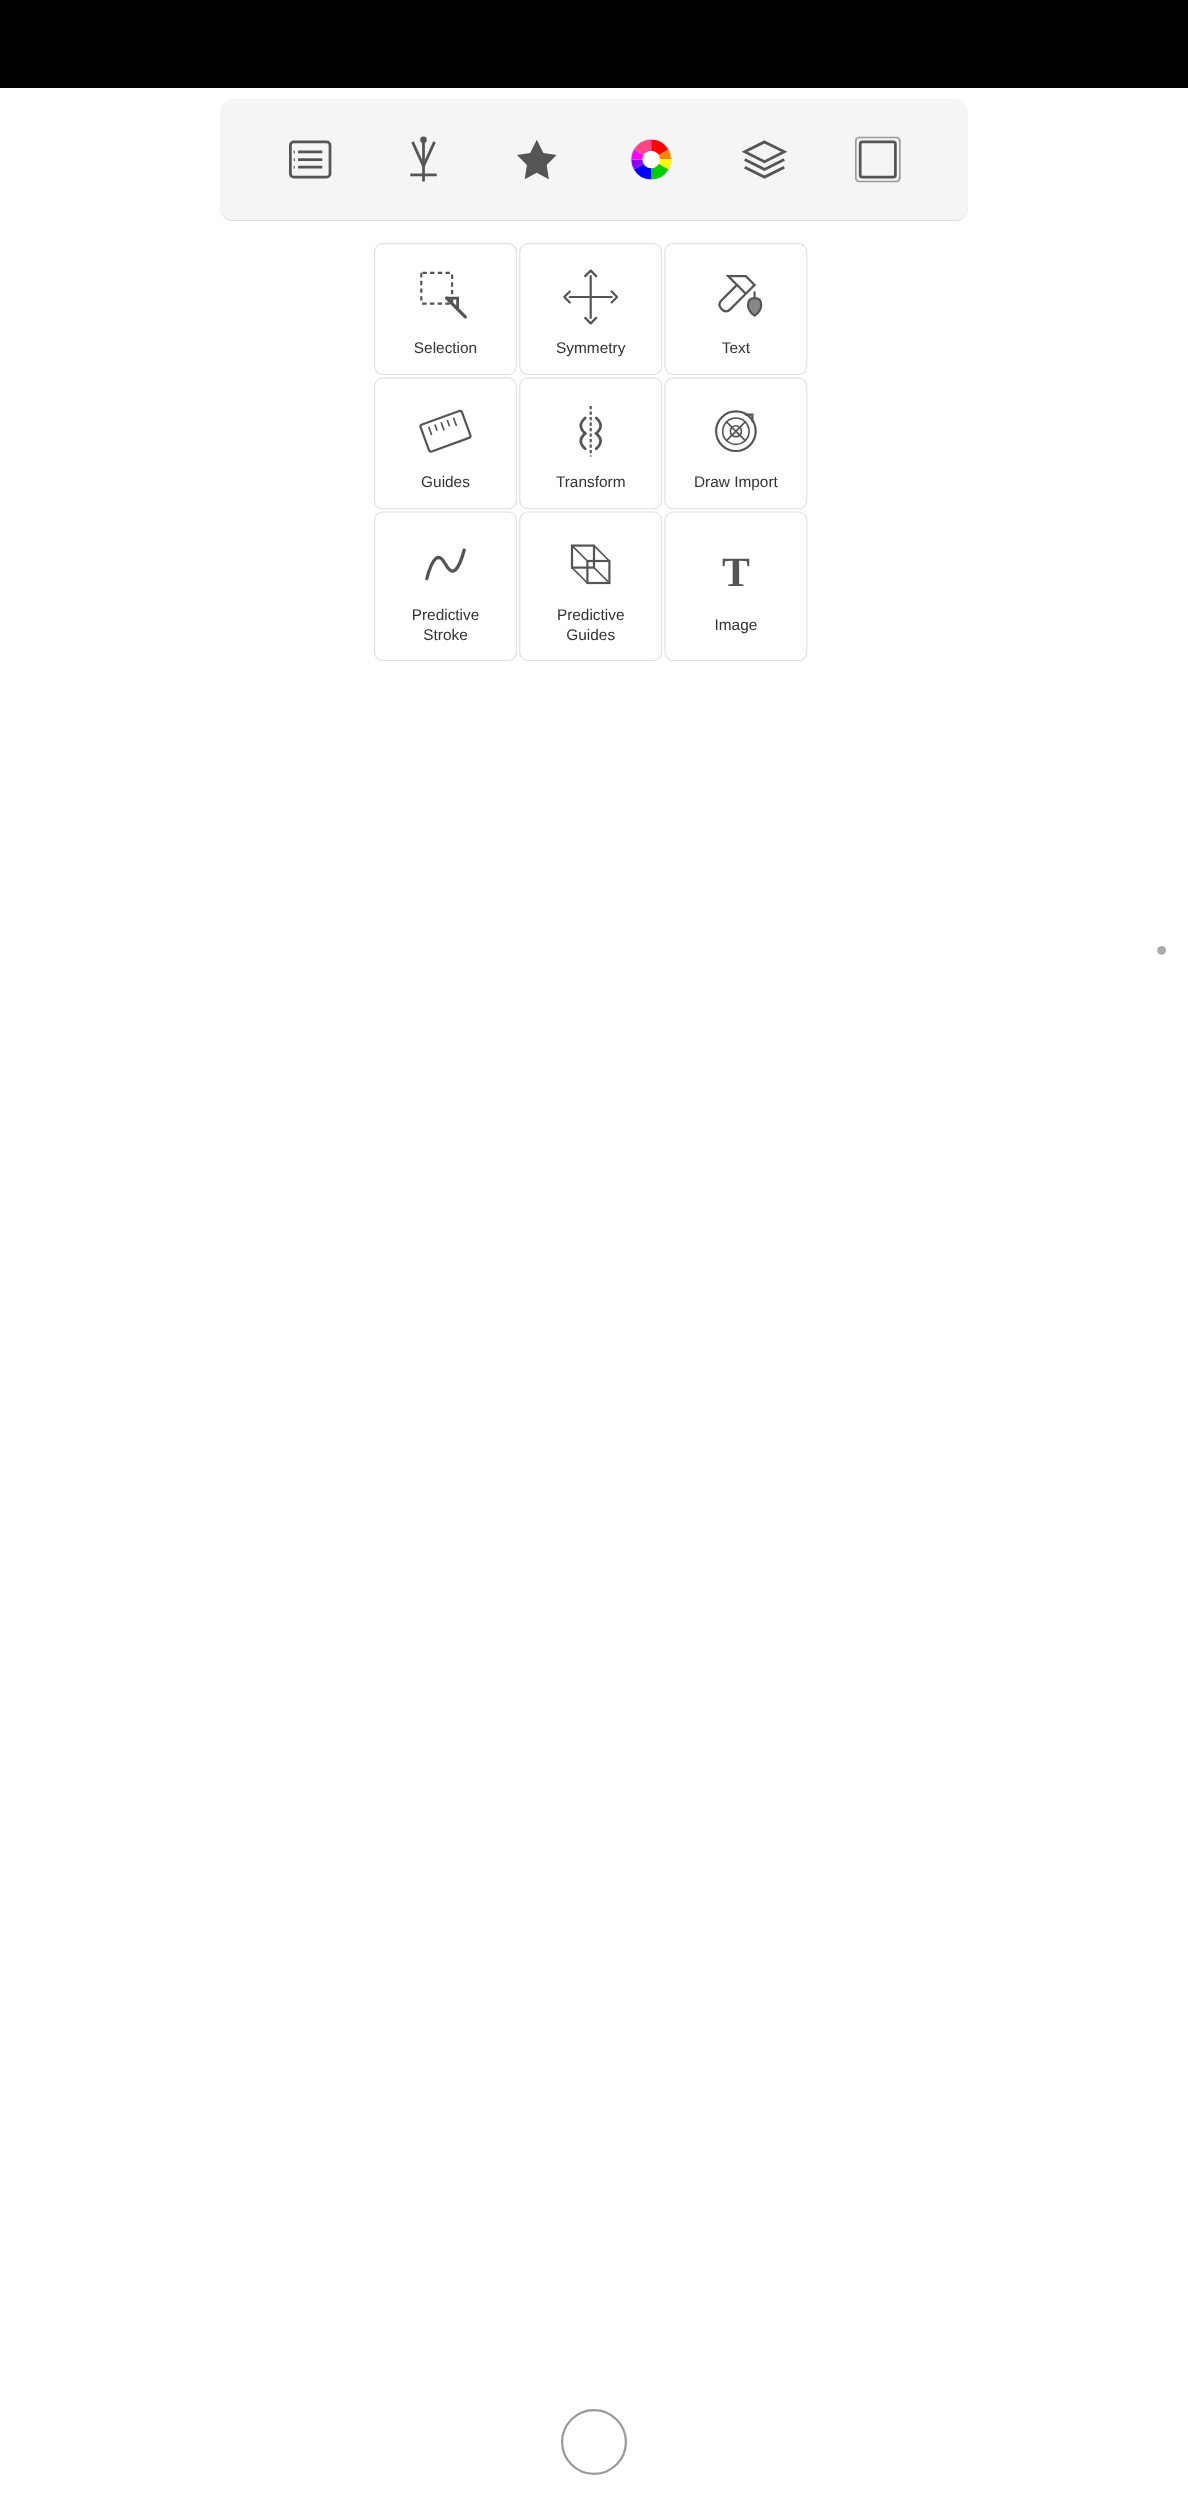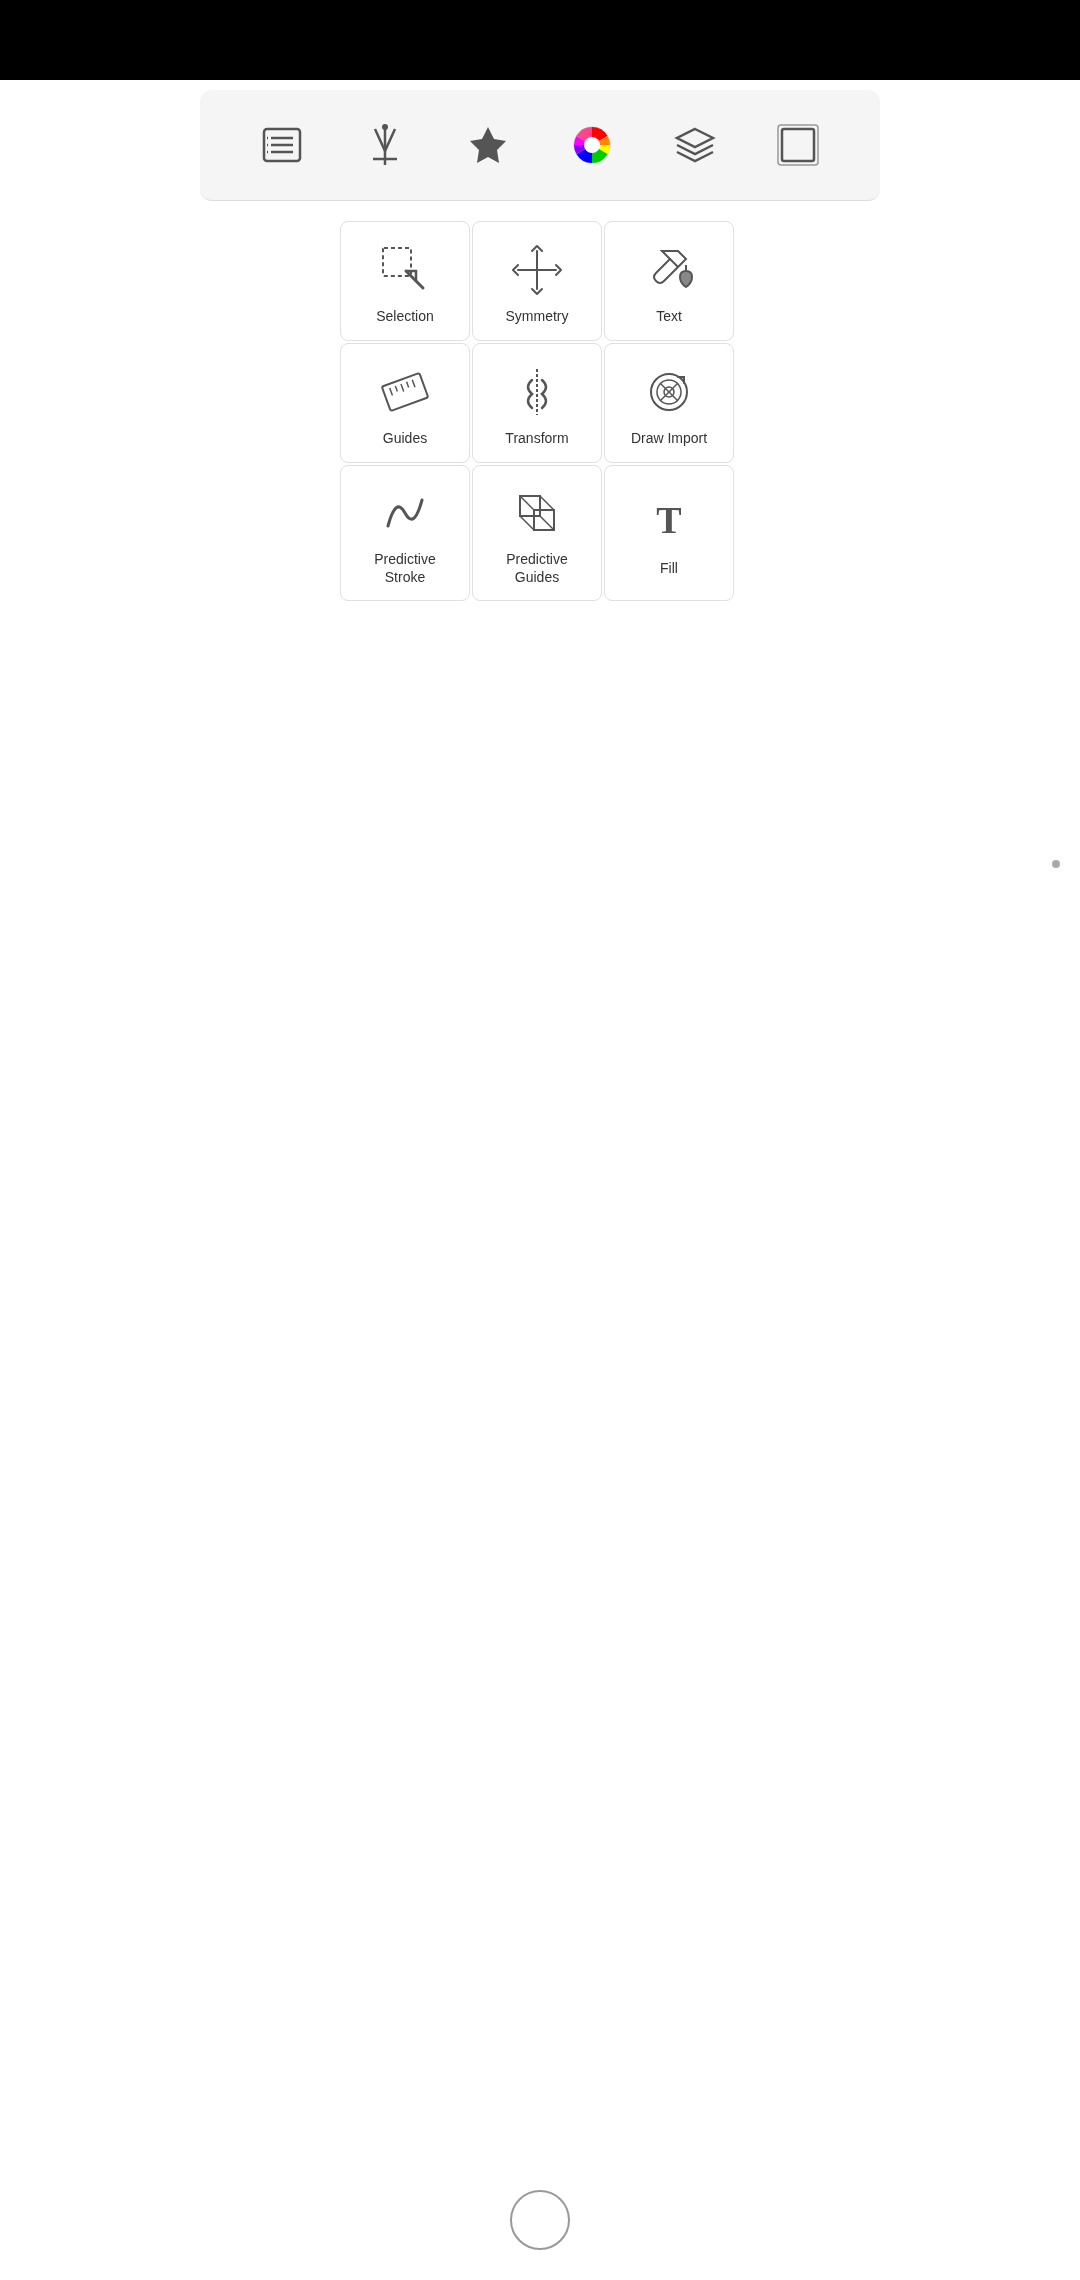--- a/index.html
+++ b/index.html
@@ -253,21 +253,21 @@
       <line x1="30" y1="30" x2="44" y2="44" stroke="#555" stroke-width="1.5"></line>
     </svg>
     <span class="grid-item-label" style="white-space:pre-line">Predictive
 Guides</span>
   </div>
 
   <div class="grid-item">
     <svg viewBox="0 0 54 54" fill="none">
       <text x="27" y="38" font-size="38" font-family="Georgia, serif" font-weight="bold" fill="#555" text-anchor="middle">T</text>
     </svg>
-    <span class="grid-item-label">Fill</span>
+    <span class="grid-item-label">Image</span>
   </div>
 
 
 </div>
 
 <div style="position:absolute; right:20px; top:860px; width:8px; height:8px; background:#aaa; border-radius:50%;"></div>
 
 <div class="home-indicator"></div>
 
 </body></html>

